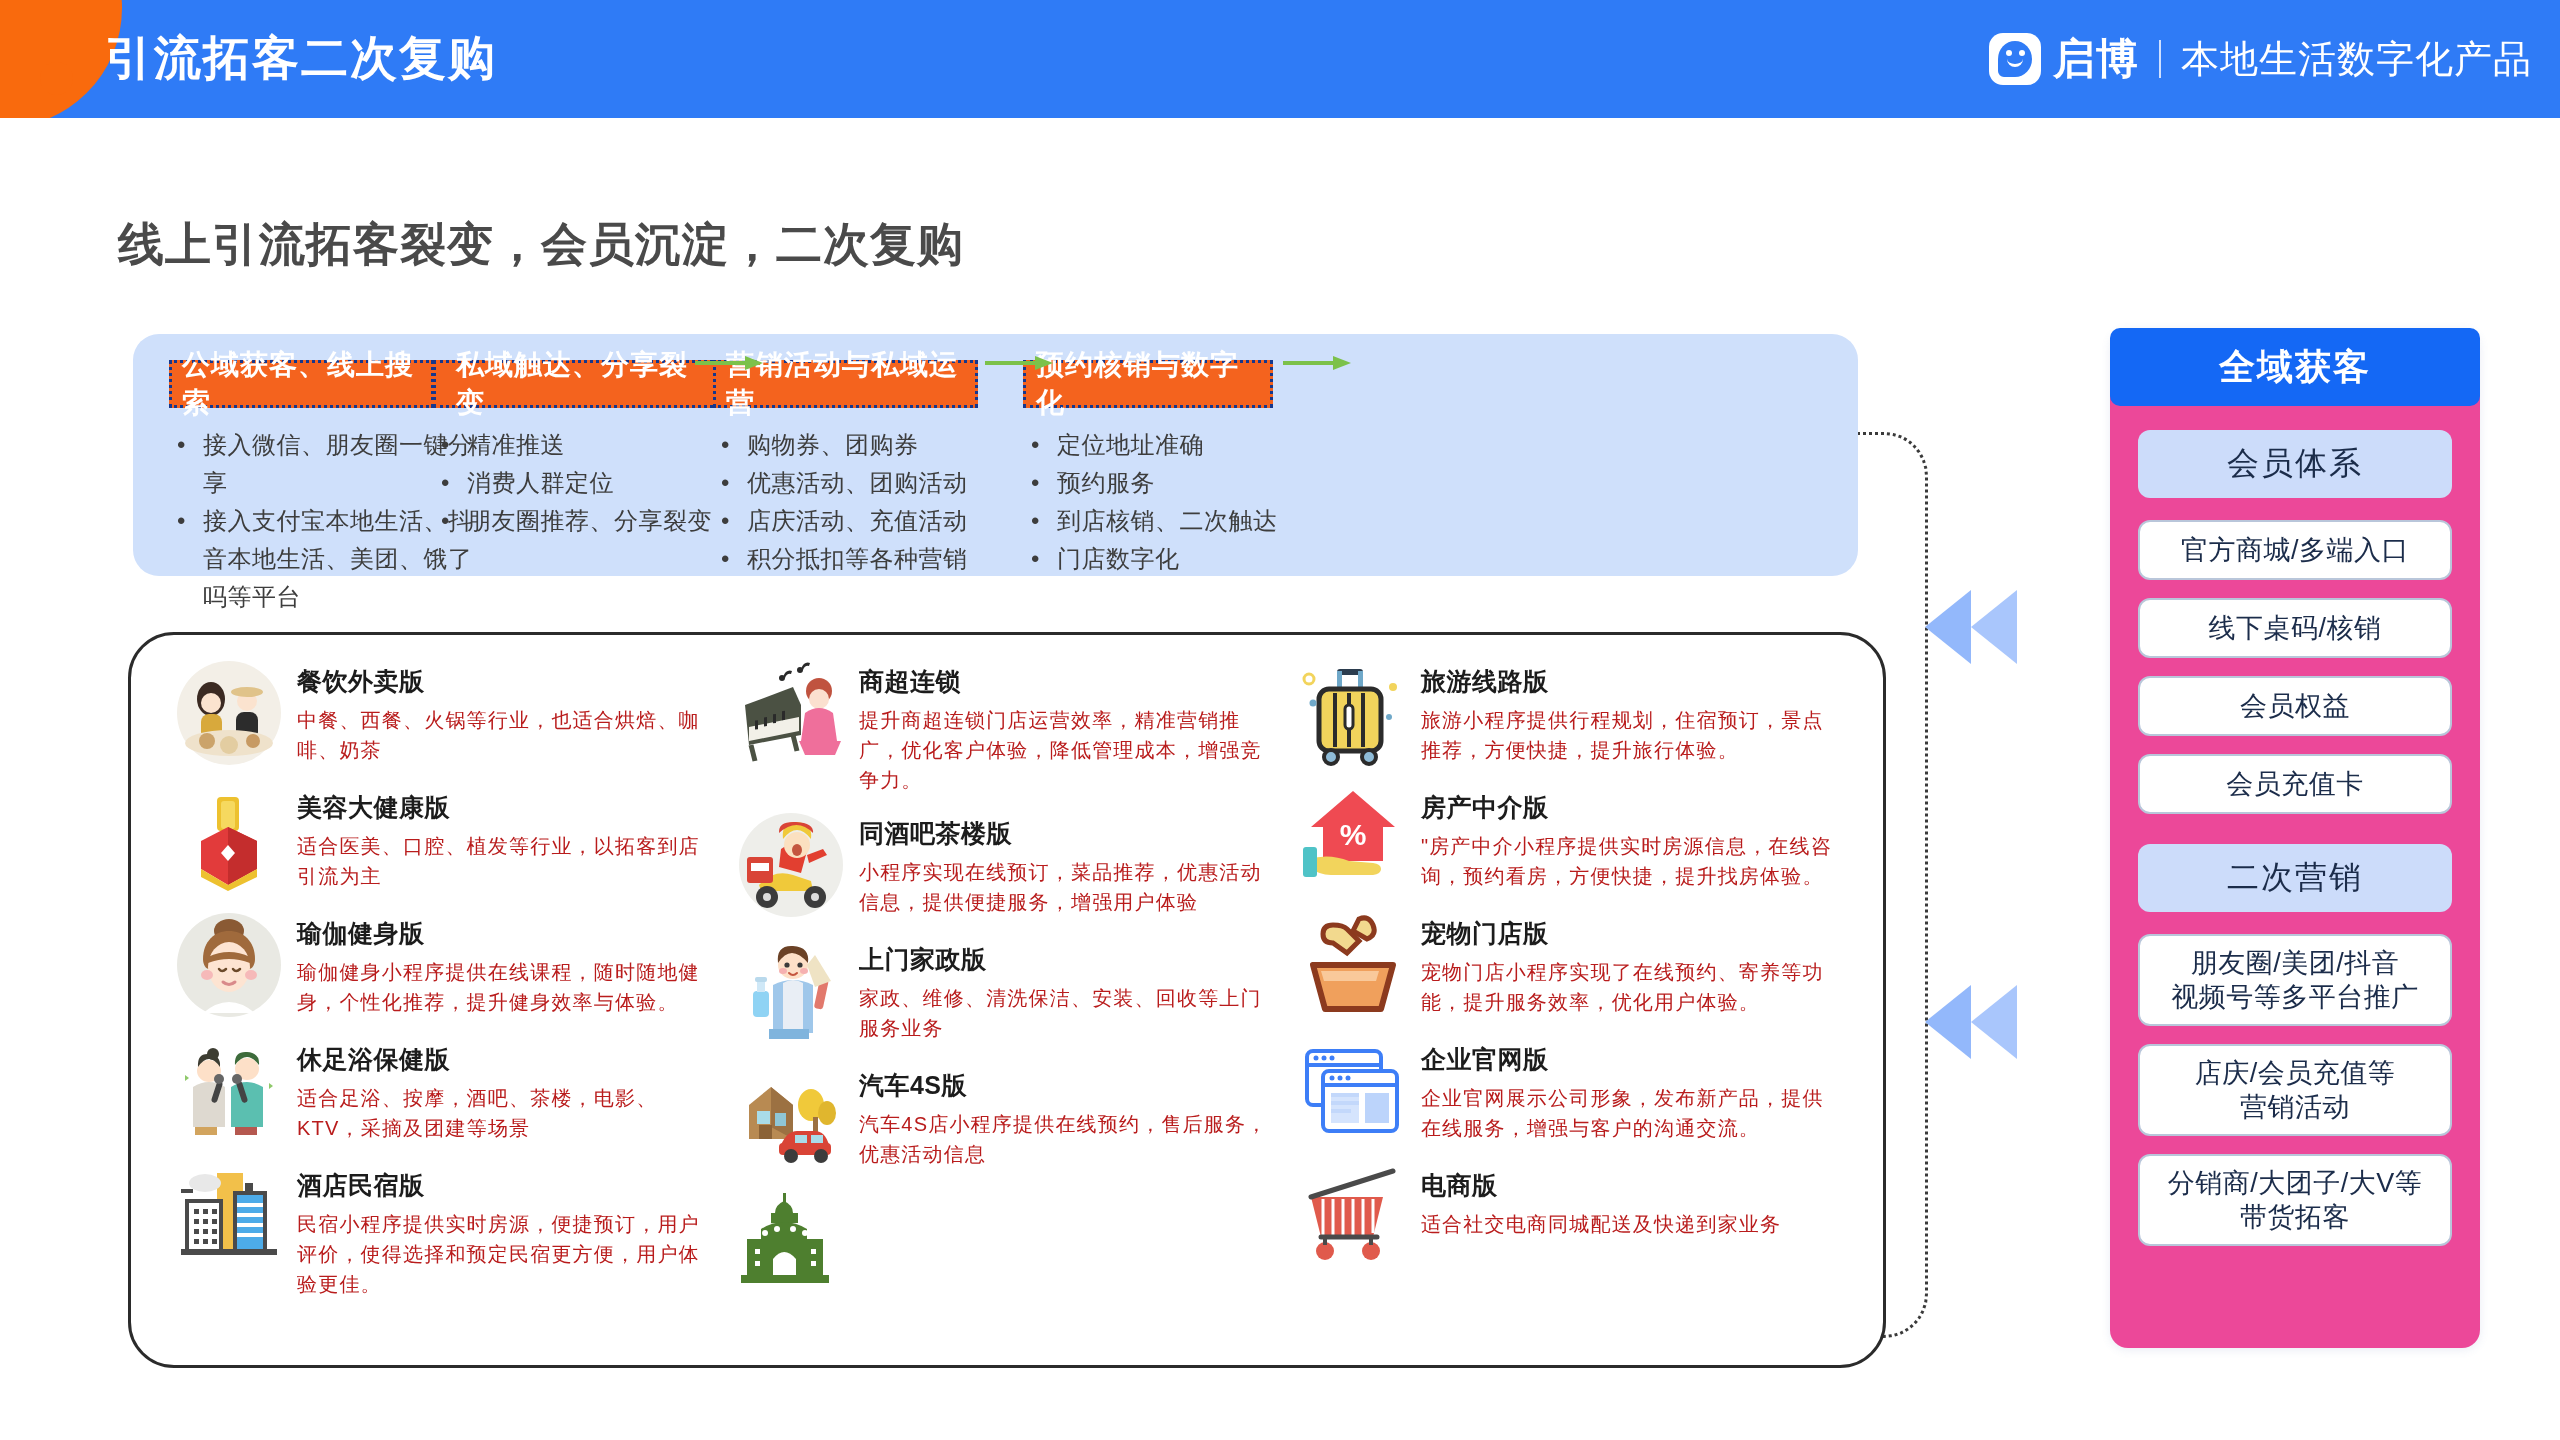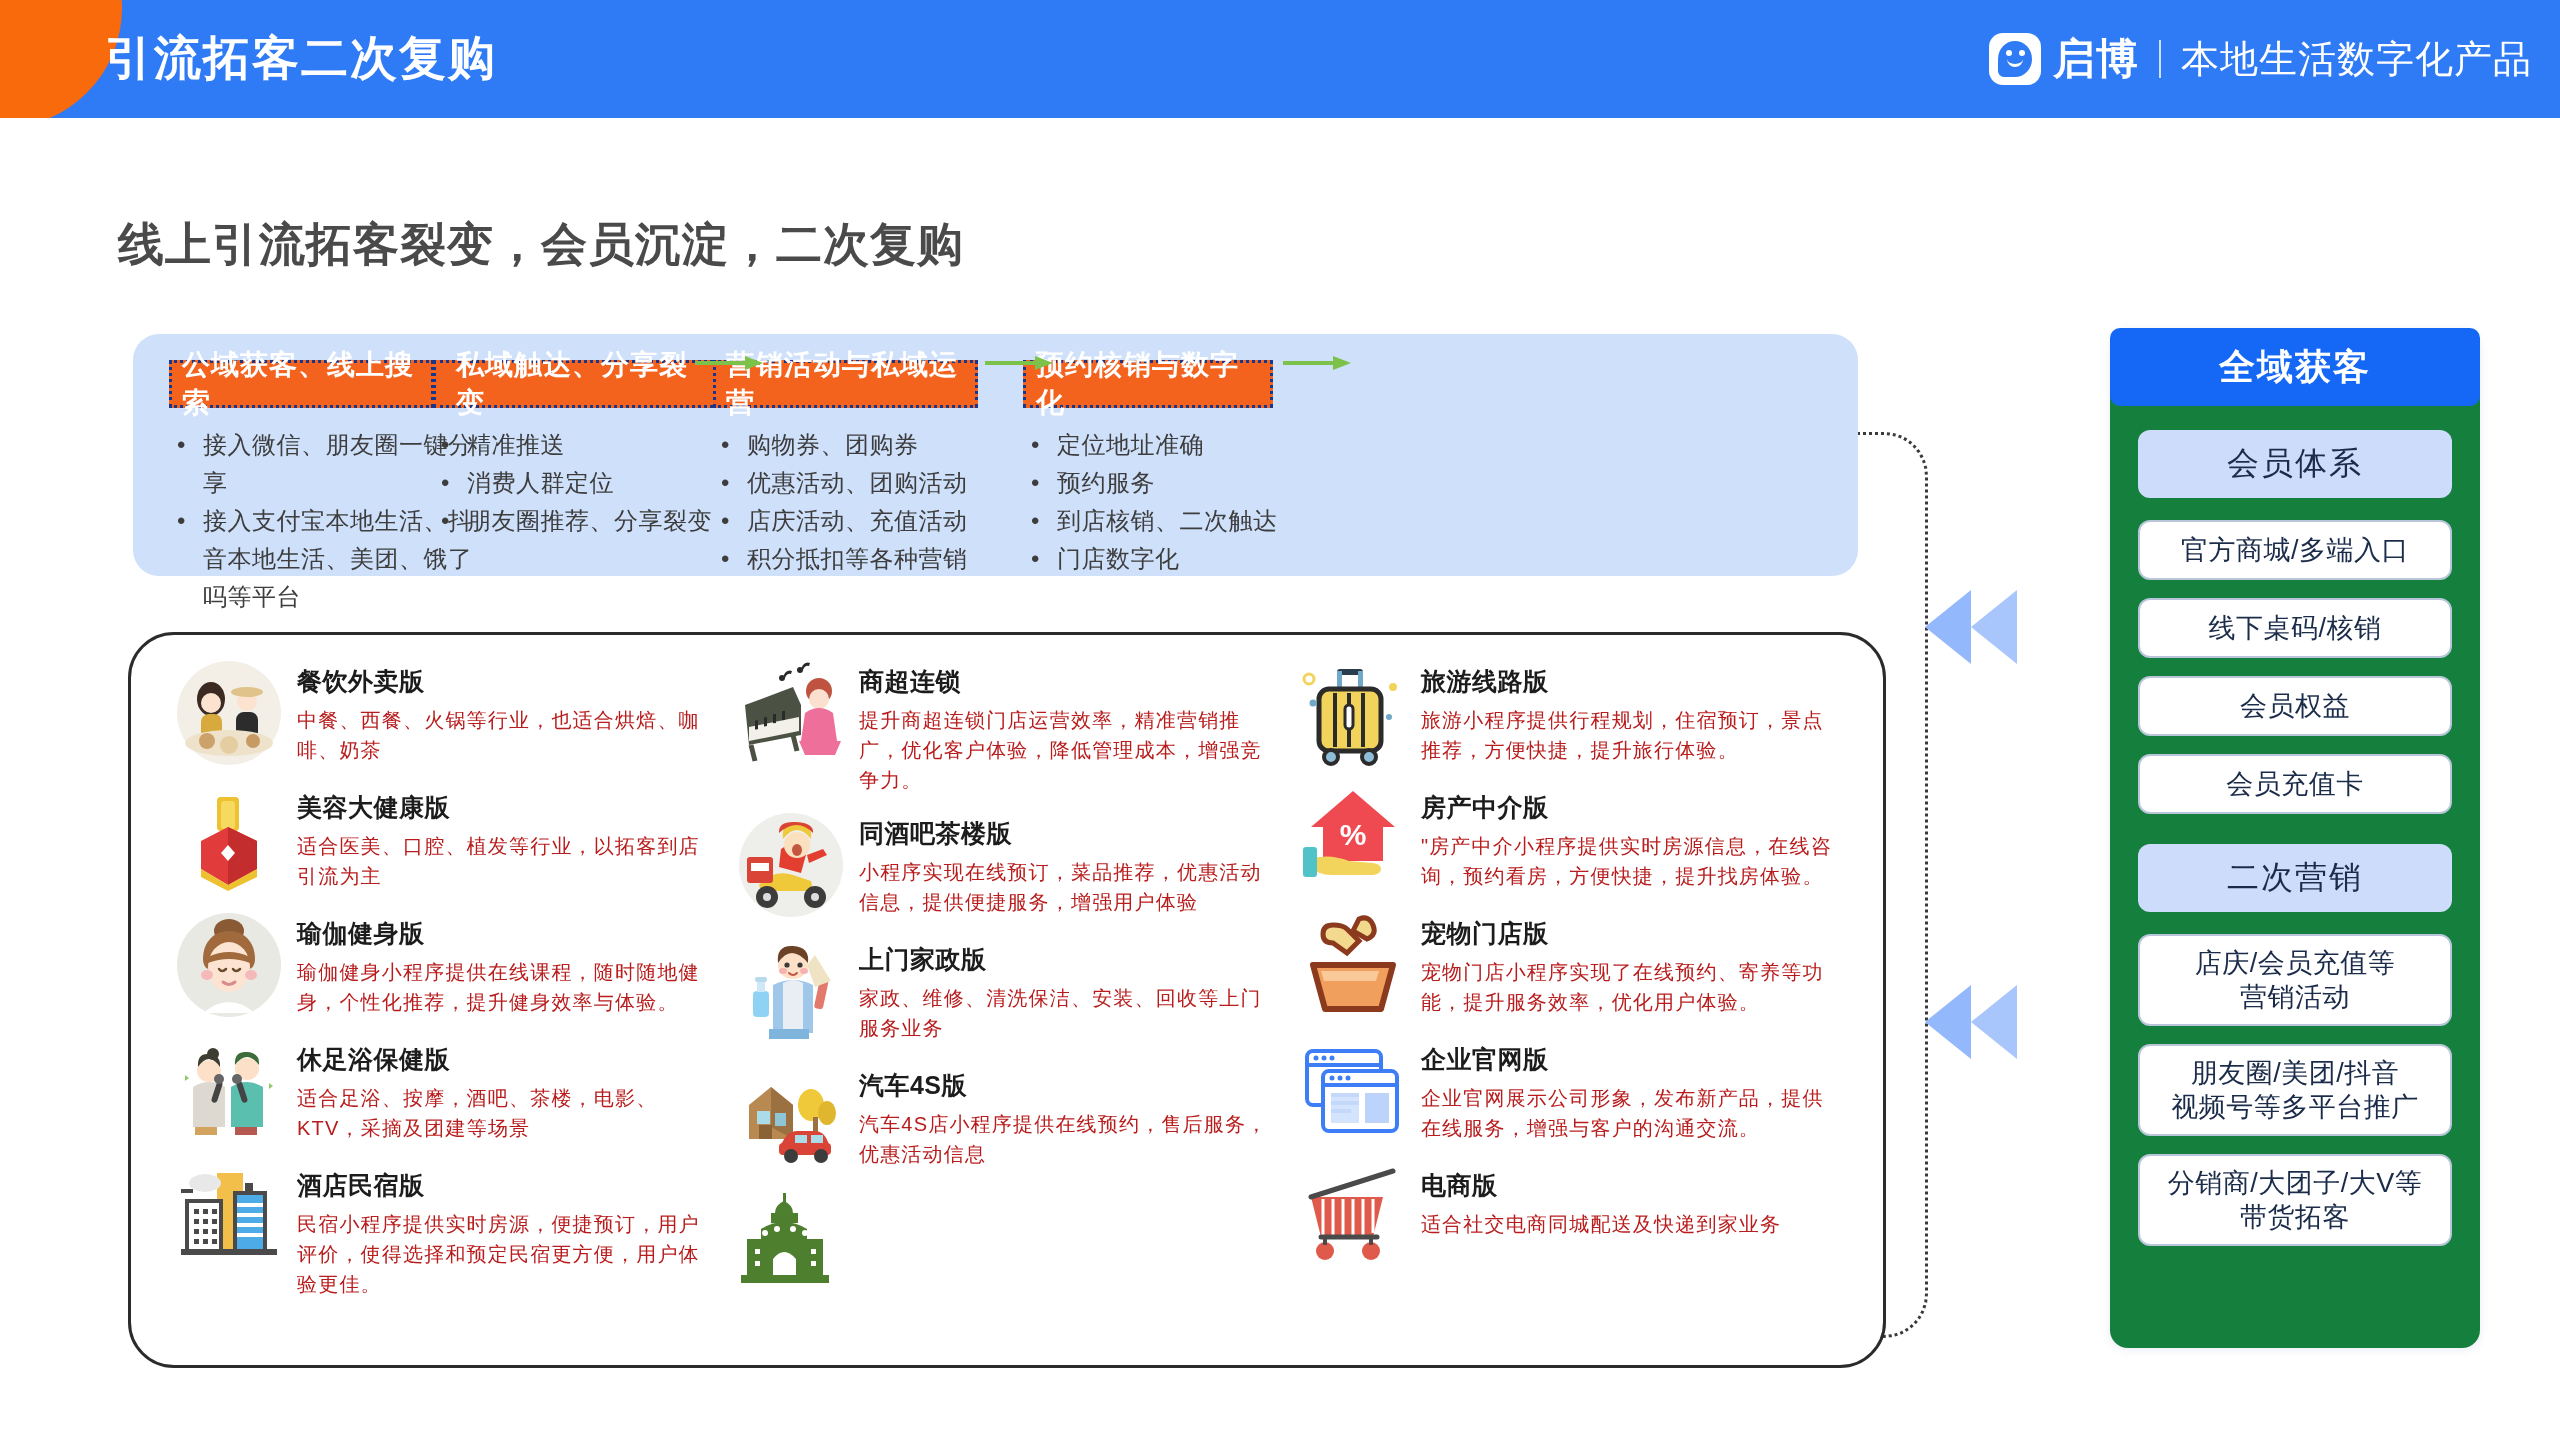--- a/index.html
+++ b/index.html
@@ -131,21 +131,21 @@
     position:absolute;top:0;width:0;height:0;
     border-top:37px solid transparent;border-bottom:37px solid transparent;
     border-right:46px solid #93b8fb;
   }
   .chev .c1{left:0;}
   .chev .c2{left:46px;border-right-color:#a9c6fc;}
 
   
   .sidebar{
     position:absolute;left:2110px;top:328px;width:370px;height:1020px;
-    background:#15803d;border-radius:18px;
+    background:#ec4899;border-radius:18px;
     box-shadow:0 2px 10px rgba(80,110,170,.12);
   }
   .sb-head{
     position:absolute;left:0;top:0;width:370px;height:78px;
     background:#1468f5;border-radius:10px;
     display:flex;align-items:center;justify-content:center;
     color:#fff;font-size:36px;font-weight:bold;letter-spacing:2px;
   }
   .sb-body{position:absolute;left:0;top:78px;width:370px;padding:24px 28px 0;box-sizing:border-box;}
   .sb-group-title{
@@ -571,17 +571,17 @@
 <div class="sidebar">
   <div class="sb-head">全域获客</div>
   <div class="sb-body" id="sb-body">
       <div class="sb-group-title">会员体系</div>
       <div class="sb-item">官方商城/多端入口</div>
       <div class="sb-item">线下桌码/核销</div>
       <div class="sb-item">会员权益</div>
       <div class="sb-item">会员充值卡</div>
       <div class="sb-gap"></div>
       <div class="sb-group-title">二次营销</div>
+      <div class="sb-item">朋友圈/美团/抖音<br>视频号等多平台推广</div>
       <div class="sb-item">店庆/会员充值等<br>营销活动</div>
-      <div class="sb-item">朋友圈/美团/抖音<br>视频号等多平台推广</div>
       <div class="sb-item">分销商/大团子/大V等<br>带货拓客</div>
     </div>
 </div>
 
 </body></html>

